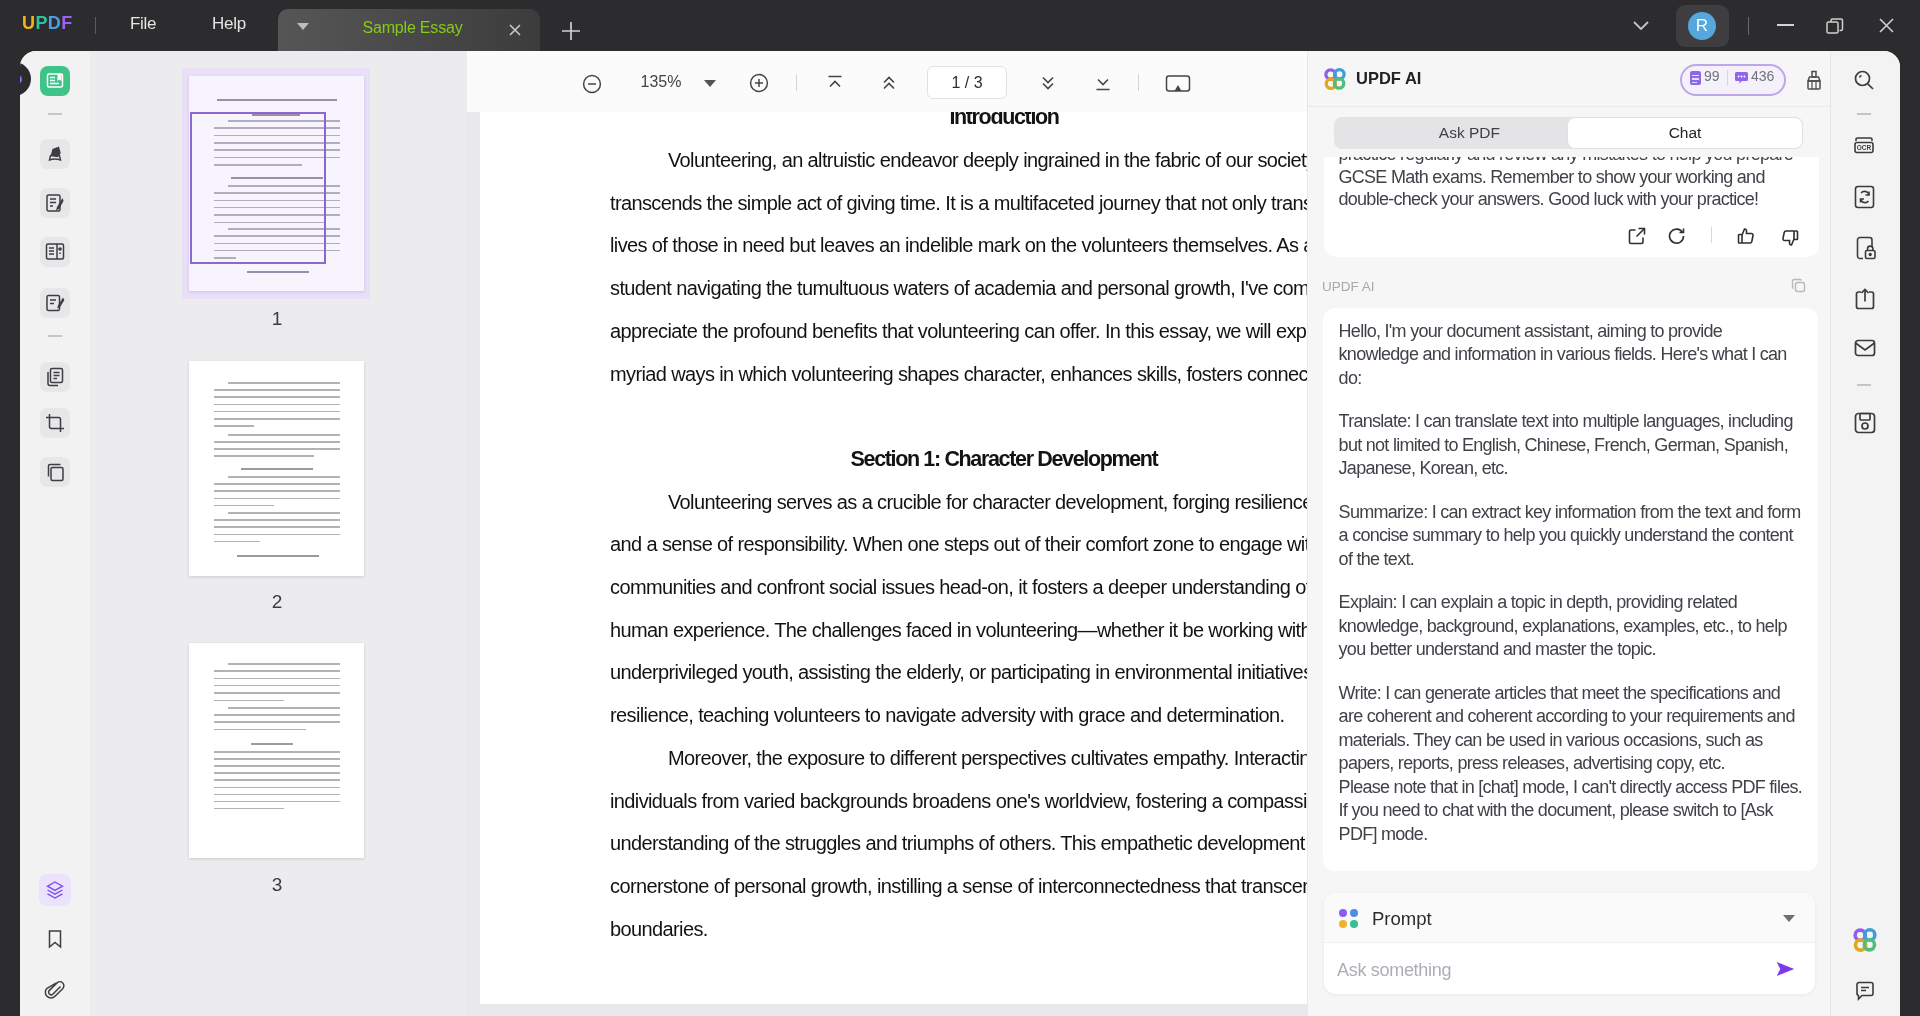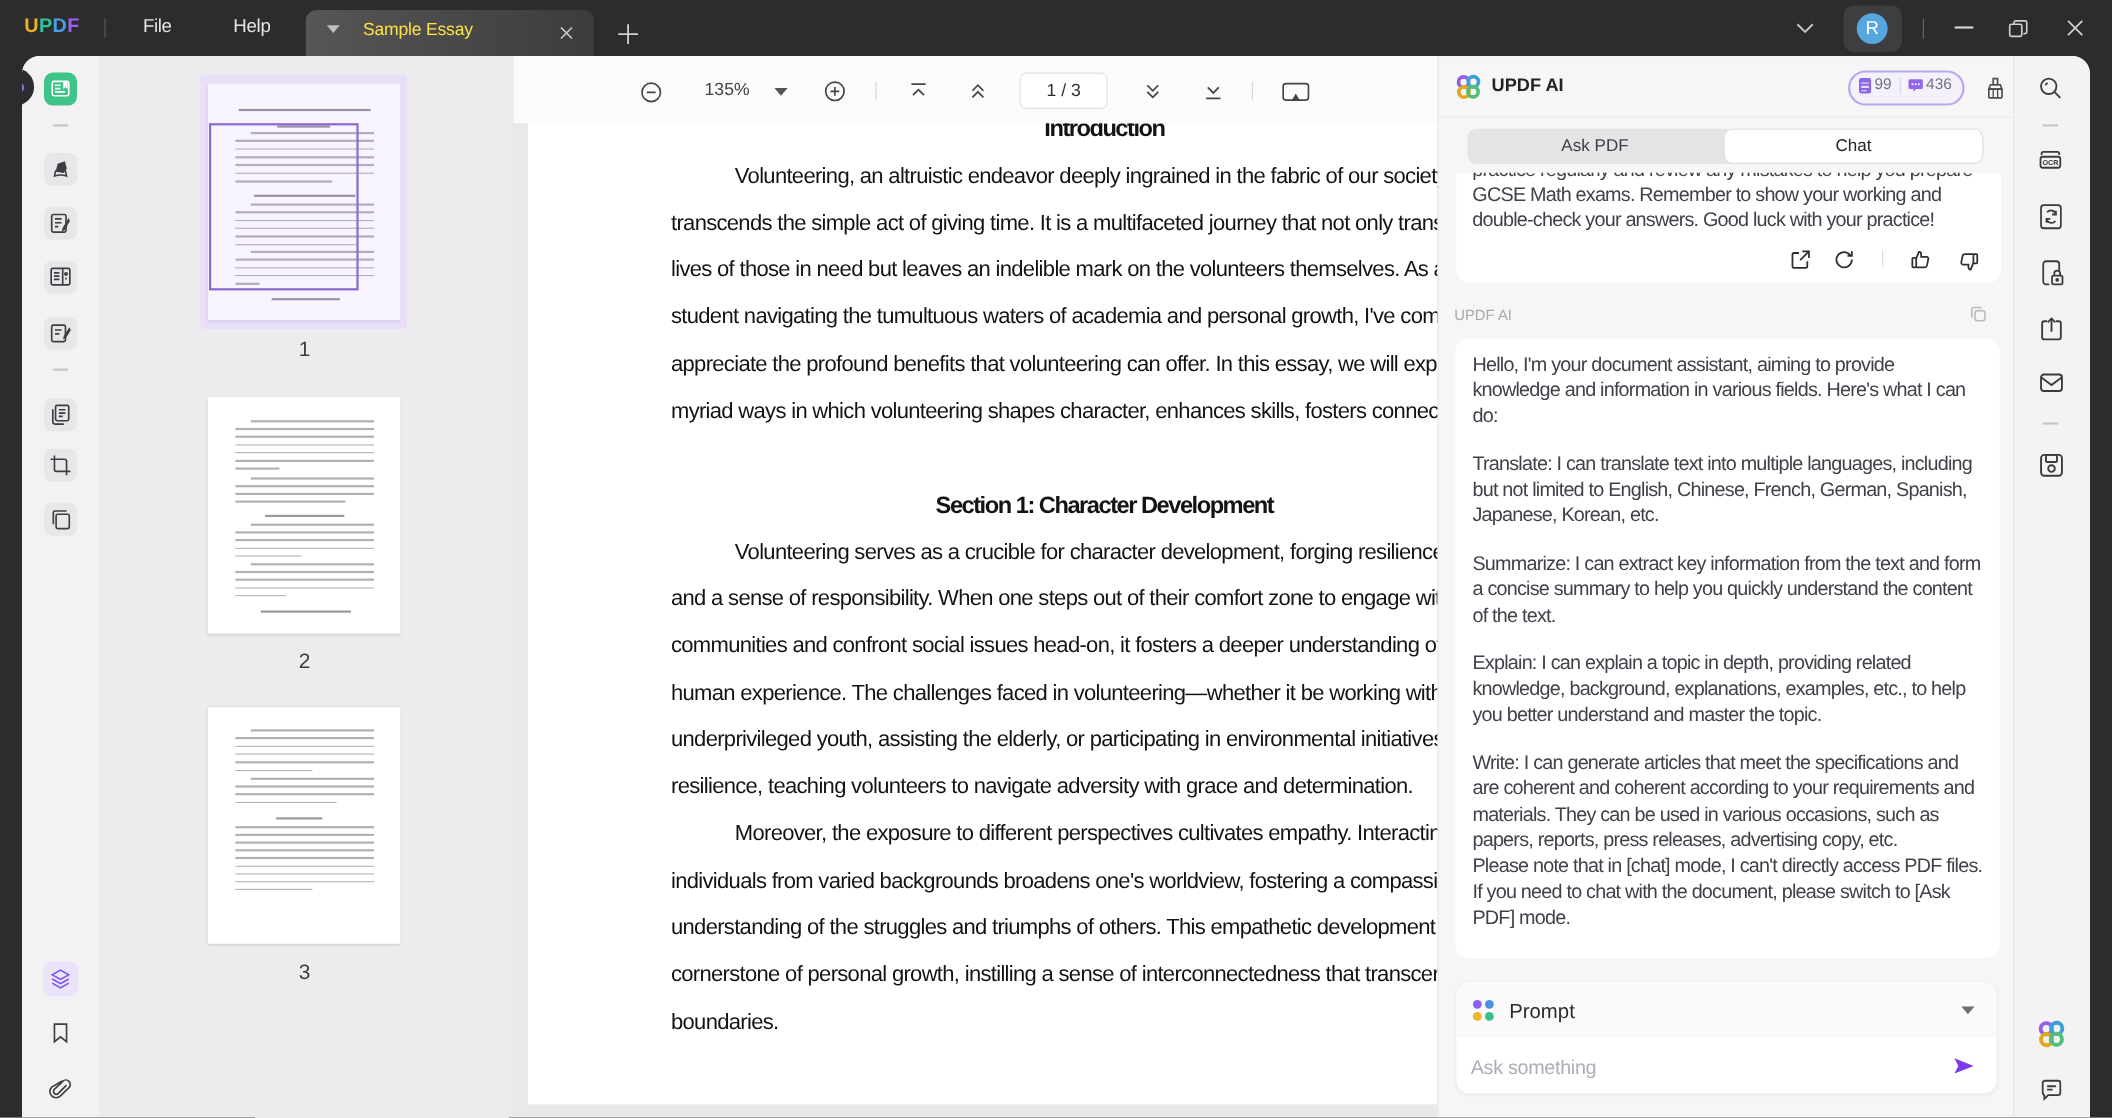--- a/index.html
+++ b/index.html
@@ -12,21 +12,21 @@
 <div class="abs" style="left:0;top:0;width:1920px;height:51px;background:#2c2c2e"></div>
 <div class="abs" style="left:22px;top:13px;font-size:18px;font-weight:700;letter-spacing:0.4px;">
   <span style="color:#efb320">U</span><span style="color:#30c39b">P</span><span style="color:#4aa0e8">D</span><span style="color:#9b62f2">F</span>
 </div>
 <div class="abs" style="left:95px;top:17px;width:1px;height:17px;background:#5c5c5e"></div>
 <div class="abs" style="left:123px;top:14px;width:40px;text-align:center;font-size:17px;letter-spacing:-0.3px;color:#e4e4e4">File</div>
 <div class="abs" style="left:204px;top:14px;width:50px;text-align:center;font-size:17px;letter-spacing:-0.3px;color:#e4e4e4">Help</div>
 
 <div class="abs" style="left:278px;top:9px;width:262px;height:42px;background:linear-gradient(90deg,#565656,#3c3c3d);border-radius:10px 10px 0 0;"></div>
 <div class="abs" style="left:297px;top:23px;width:0;height:0;border-left:6px solid transparent;border-right:6px solid transparent;border-top:7px solid #bdbdbd"></div>
-<div class="abs" style="left:330px;top:19px;width:165px;text-align:left;font-size:16px;letter-spacing:-0.2px;color:#fde047">Sample Essay</div>
+<div class="abs" style="left:330px;top:19px;width:165px;text-align:center;font-size:16px;letter-spacing:-0.2px;color:#84cc16">Sample Essay</div>
 <svg class="abs" style="left:507px;top:22px" width="16" height="16" viewBox="0 0 16 16">
     <path d="M3 3 L13 13 M13 3 L3 13" stroke="#c9c9c9" stroke-width="1.6"></path>
   </svg>
 <svg class="abs" style="left:559px;top:19px" width="24" height="24" viewBox="0 0 24 24">
     <path d="M12 3 V21 M3 12 H21" stroke="#cfcfcf" stroke-width="1.7"></path>
   </svg>
 
 <svg class="abs" style="left:1632px;top:20px" width="18" height="12" viewBox="0 0 18 12">
     <path d="M2 2 L9 9 L16 2" stroke="#c4c4c4" stroke-width="1.8" fill="none"></path>
   </svg>
@@ -295,21 +295,21 @@
  <path d="M8 2.5 H12 V8 H8 Z"></path>
  <path d="M5.5 8 H14.5 L16 12 H4 Z"></path>
  <rect x="4" y="12" width="12" height="8" rx="1"></rect>
  <path d="M8 12 V20 M12 12 V20" stroke-width="1.2"></path>
 </svg>
 
 <div class="abs" style="left:1288px;top:55px;width:522px;height:1px;background:#eaeaec"></div>
 
 <div class="abs" style="left:1314px;top:66px;width:469px;height:32px;background:#e4e4e6;border-radius:8px"></div>
 <div class="abs" style="left:1547px;top:66px;width:236px;height:32px;background:#ffffff;border:1px solid #e0e0e2;border-radius:8px"></div>
-<div class="abs" style="left:1380px;top:73px;width:100px;text-align:center;font-size:15.5px;color:#3f3f44">Ask PDF</div>
+<div class="abs" style="left:1380px;top:73px;width:100px;text-align:right;font-size:15.5px;color:#3f3f44">Ask PDF</div>
 <div class="abs" style="left:1615px;top:73px;width:100px;text-align:center;font-size:15.5px;color:#232328">Chat</div>
 
 <div class="abs" style="left:1288px;top:106px;width:522px;height:731px;overflow:hidden">
 
 <div style="position:absolute;left:15.5px;top:-48px;width:495px;height:148px;background:#fff;border-radius:12px">
   <div style="position:absolute;left:15px;top:34.3px;width:466px;font-size:18px;letter-spacing:-0.72px;line-height:22.5px;color:#3f4249;white-space:nowrap">practice regularly and review any mistakes to help you prepare<br>GCSE Math exams. Remember to show your working and<br>double-check your answers. Good luck with your practice!</div>
 </div>
 
 </div>
 

